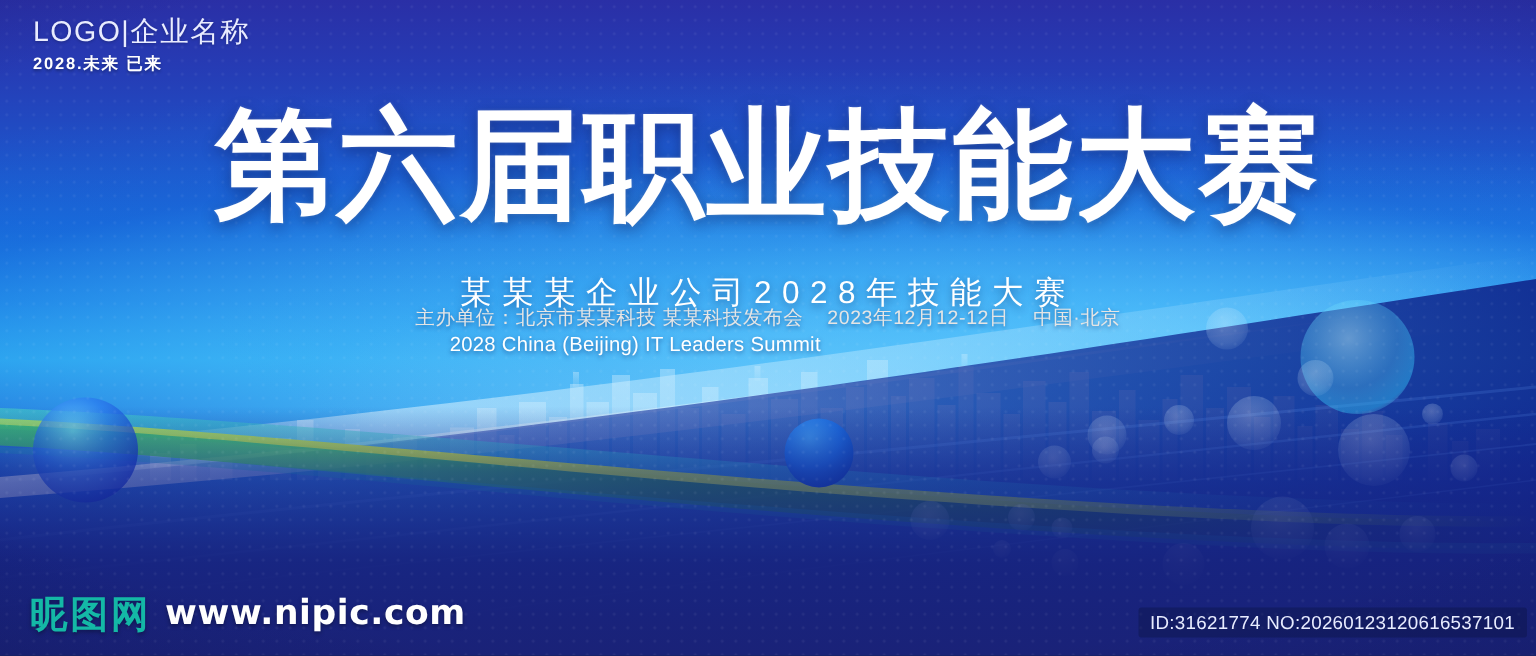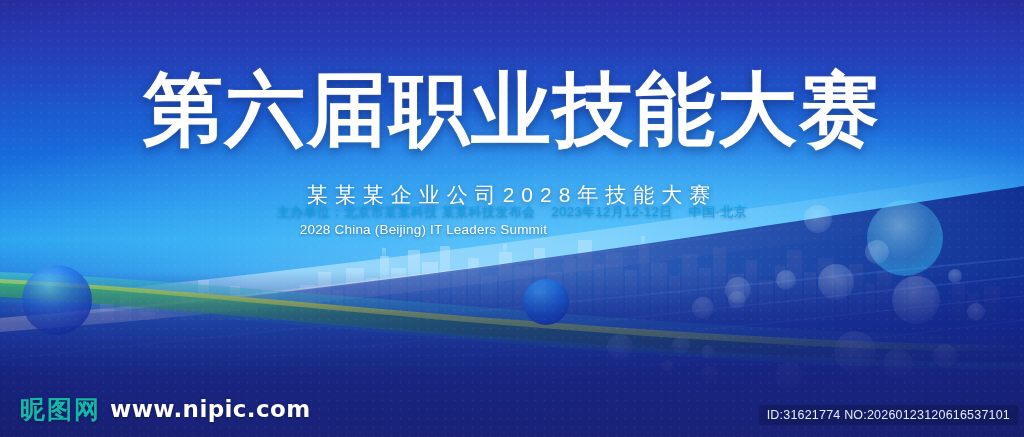--- a/index.html
+++ b/index.html
@@ -83,21 +83,21 @@
 
   .sub-title{
     position:absolute;left:0;top:181px;width:1024px;text-align:center;
     color:#ffffff;font-size:21px;font-weight:500;
     letter-spacing:7px;white-space:nowrap;
     text-shadow:0 2px 6px rgba(10,30,90,.45);
   }
 
   .host-line{
     position:absolute;left:0;top:203px;width:1024px;text-align:center;
-    color:#0ea5e9;font-size:13px;font-weight:400;letter-spacing:.4px;
+    color:#e5e5e5;font-size:13px;font-weight:400;letter-spacing:.4px;
     white-space:nowrap;text-shadow:0 1px 3px rgba(10,40,110,.5);
   }
   .host-line .gap{display:inline-block;width:16px;}
 
   .en-line{
     position:absolute;left:0;top:222px;width:847px;text-align:center;
     color:#ffffff;font-size:13.5px;font-weight:500;letter-spacing:.2px;
     white-space:nowrap;text-shadow:0 1px 3px rgba(10,40,110,.5);
   }
 
@@ -319,20 +319,24 @@
       <circle cx="668" cy="366" r="6" fill="url(#bokehSoft)"></circle>
       <circle cx="976" cy="312" r="9" fill="url(#bokehSoft)"></circle>
       <circle cx="955" cy="276" r="7" fill="url(#bokehSoft)"></circle>
     </g>
   </svg>
 
   <div class="layer bg-lower"></div>
   <div class="layer dots"></div>
   <div class="layer vignette"></div>
 
+  <div class="logo-block">
+    <div class="logo-line">LOGO|企业名称</div>
+    <div class="logo-sub">2028.未来 已来</div>
+  </div>
 
   <div class="main-title">第六届职业技能大赛</div>
   <div class="sub-title">某某某企业公司2028年技能大赛</div>
 
   <div class="host-line">
     <span>主办单位：北京市某某科技 某某科技发布会</span><span class="gap"></span><span>2023年12月12-12日</span><span class="gap"></span><span>中国·北京</span>
   </div>
   <div class="en-line">2028 China (Beijing) IT Leaders Summit</div>
 
   <div class="watermark">

